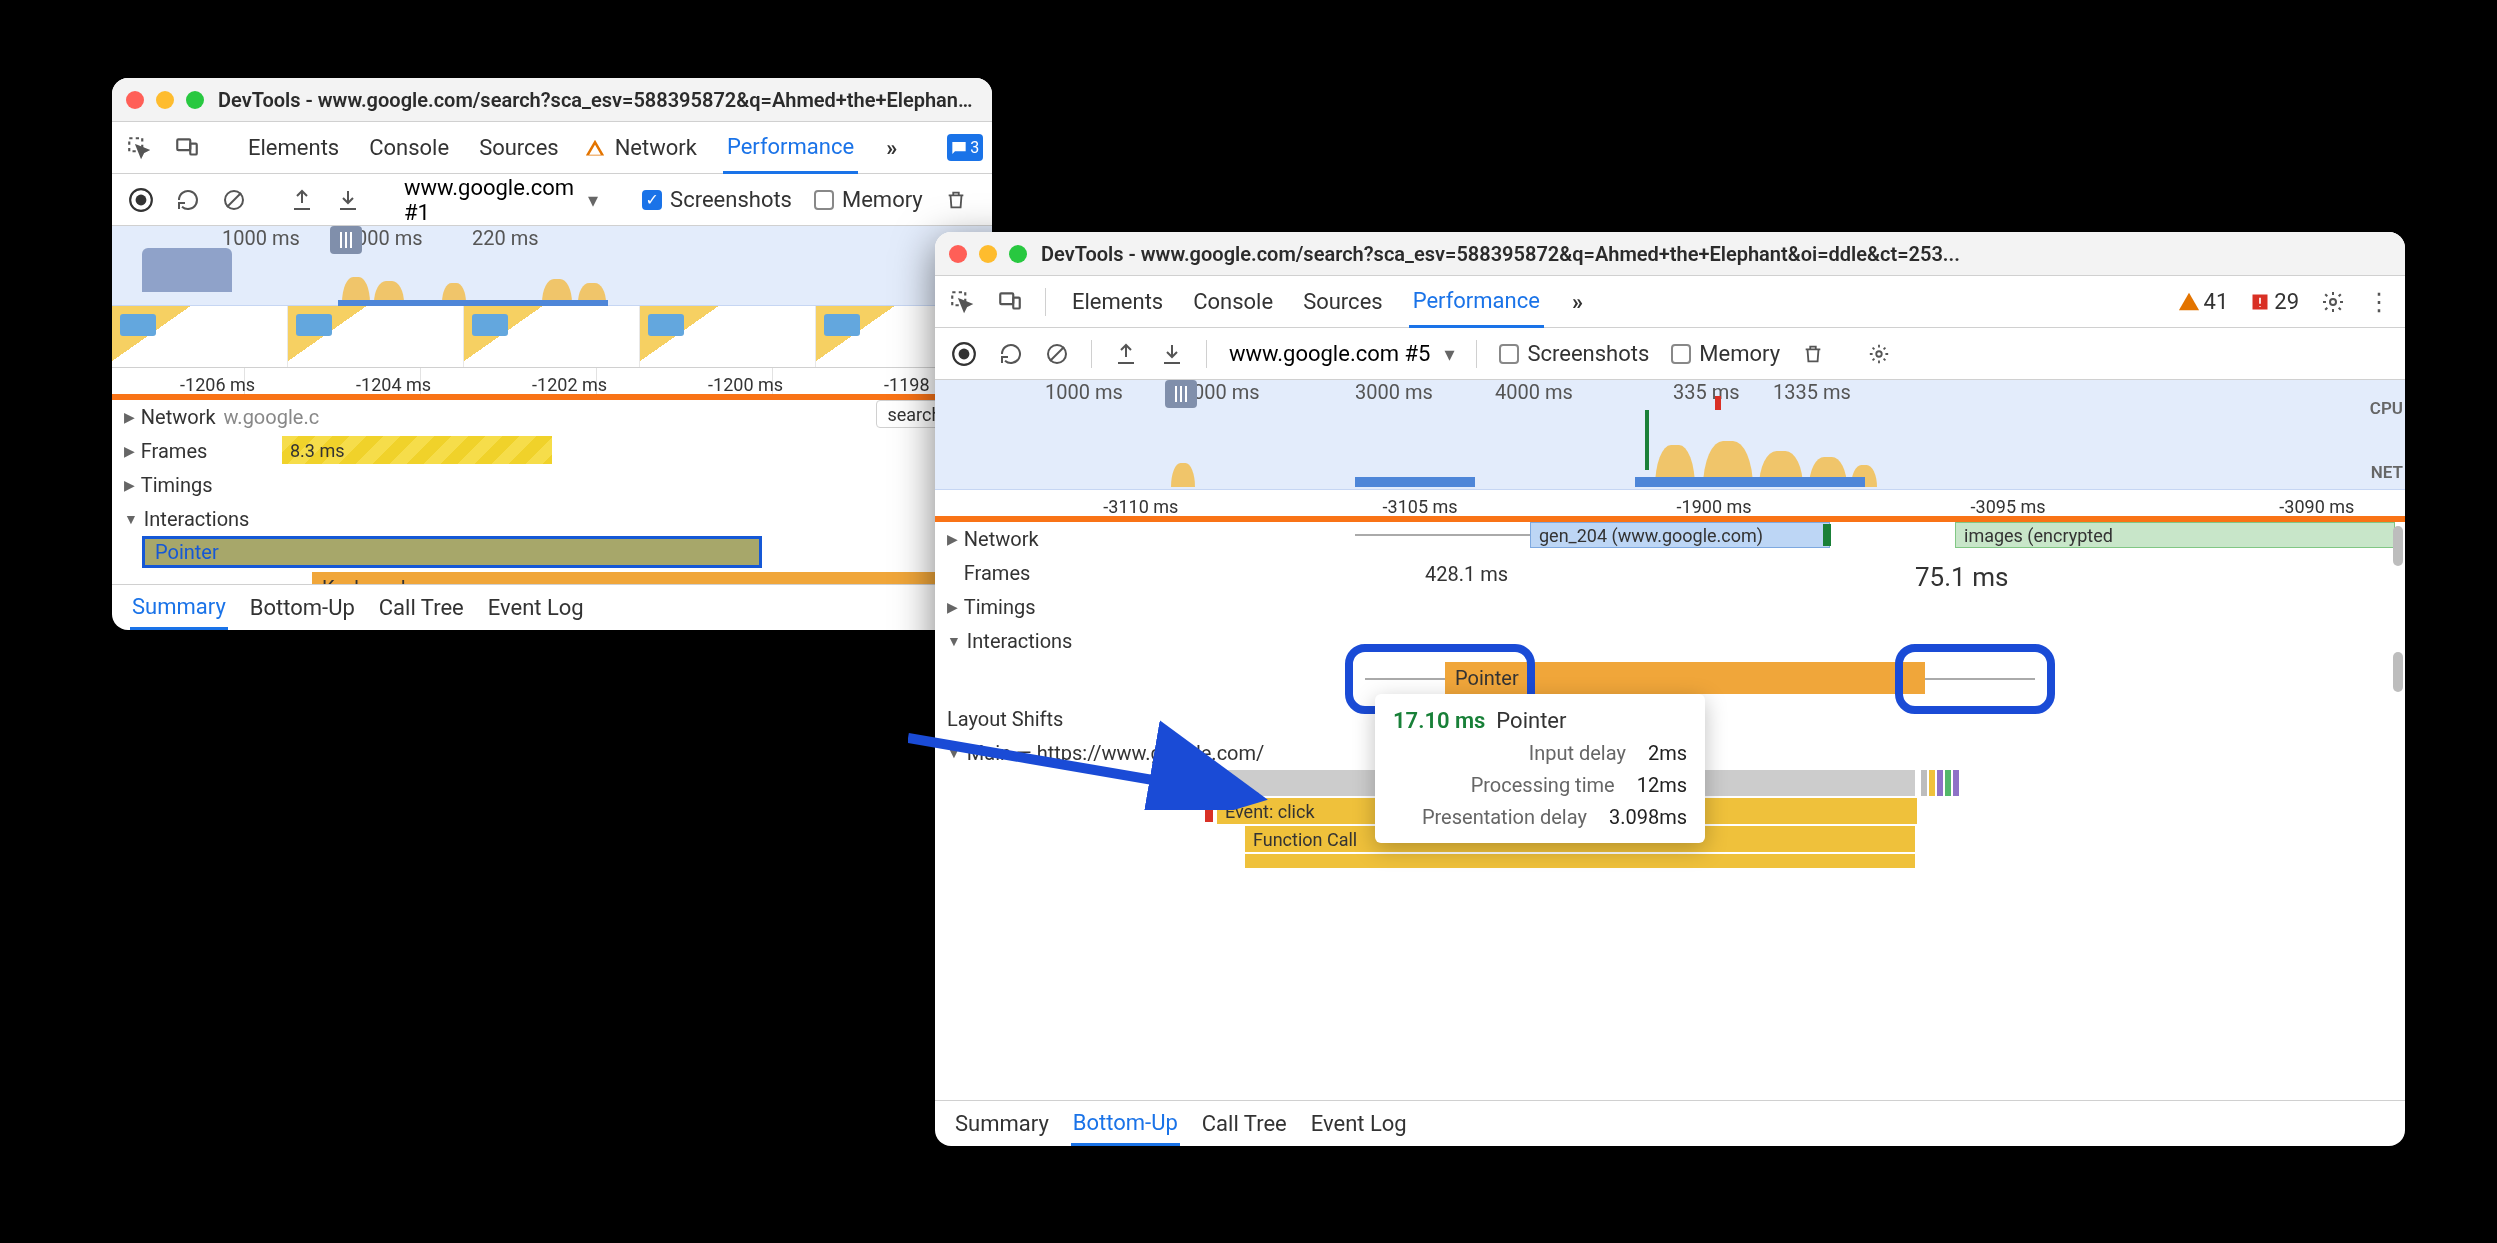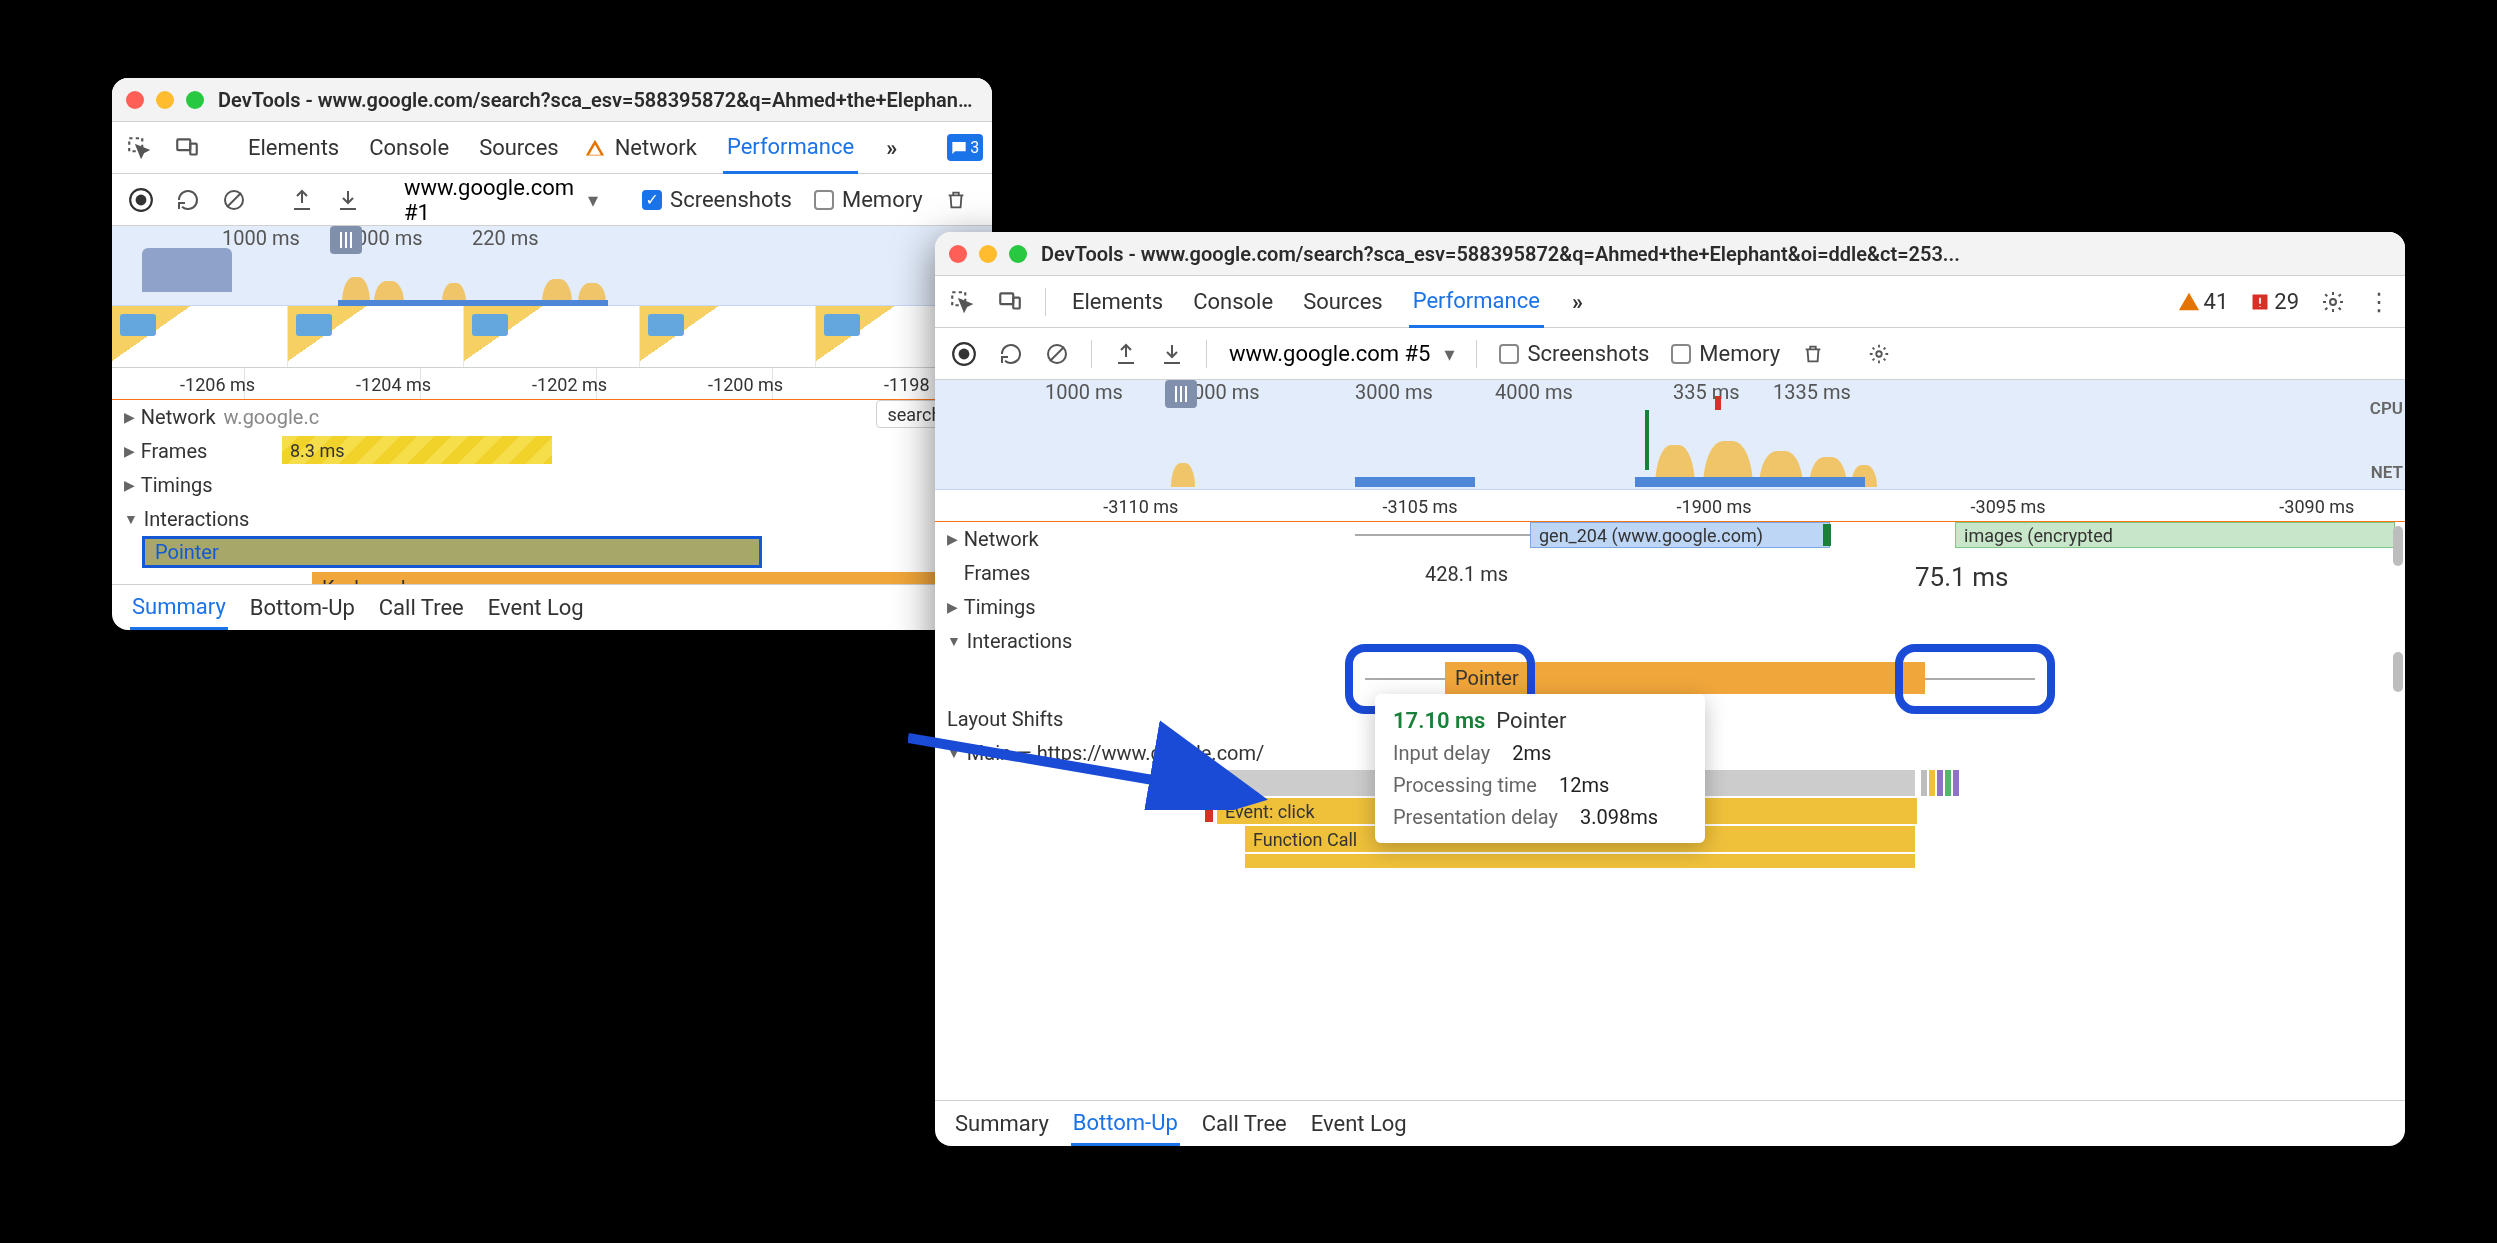--- a/index.html
+++ b/index.html
@@ -62,21 +62,21 @@
 
   .right-gutter {
     position:absolute; right:2px; top:0; width:54px; text-align:right; font-size:17px; color:#666; font-weight:600;
   }
 
   .filmstrip { display:flex; height:62px; border-bottom:1px solid #d0d0d0; }
   .filmstrip .thumb { flex:1; border-right:1px solid #e8e8e8; position:relative; background:linear-gradient(145deg,#f6d062 0 30%, #fff 30% 100%); }
   .filmstrip .thumb::after{ content:""; position:absolute; left:8px; top:8px; width:36px; height:22px; background:#63a7de; border-radius:3px; }
 
   .ruler {
-    display:flex; position:relative; height:32px; border-bottom:1px solid #f97316; background:#fff; font-size:18px; color:#333;
+    display:flex; position:relative; height:32px; border-bottom:6px solid #f97316; background:#fff; font-size:18px; color:#333;
   }
   .ruler .t { position:absolute; top:6px; transform:translateX(-50%); white-space:nowrap; }
   .ruler .vline { position:absolute; top:0; bottom:0; width:1px; background:#e2e2e2; }
 
   .tracks { position:relative; flex:1; overflow:hidden; }
   .track-row { display:flex; align-items:center; height:34px; font-size:20px; color:#333; border-bottom:0; }
   .track-label { width:170px; padding-left:12px; display:flex; align-items:center; gap:6px; }
   .track-body  { flex:1; position:relative; height:100%; }
   .disclosure { font-size:14px; color:#666; }
 
@@ -97,21 +97,21 @@
     display:flex; align-items:center; height:46px; border-top:1px solid #d0d0d0; font-size:22px; color:#333; gap:20px; padding:0 18px;
   }
   .bottom-tabs .btab { padding:8px 2px; cursor:pointer; }
   .bottom-tabs .btab.active { color:#1a73e8; border-bottom:3px solid #1a73e8; }
 
   .tooltip {
     position:absolute; background:#fff; border-radius:6px; box-shadow:0 6px 22px rgba(0,0,0,0.25);
     padding:14px 18px; font-size:22px; color:#333; min-width:330px;
   }
   .tooltip .hdr .ms { color:#188038; font-weight:600; }
-  .tooltip .row { display:flex; justify-content:flex-start; gap:22px; margin-top:8px; font-size:20px; color:#666; }
+  .tooltip .row { display:flex; justify-content:flex-end; gap:22px; margin-top:8px; font-size:20px; color:#666; }
   .tooltip .row .v { color:#222; }
 
   .arrow {
     position:absolute; left:908px; top:720px; width:370px; height:90px; pointer-events:none;
   }
 
   .search-chip {
     position:absolute; right:0; top:0; height:28px; background:#fff; border:1px solid #d0d0d0;
     border-radius:4px; padding:0 10px; font-size:18px; color:#333; display:flex; align-items:center;
   }

